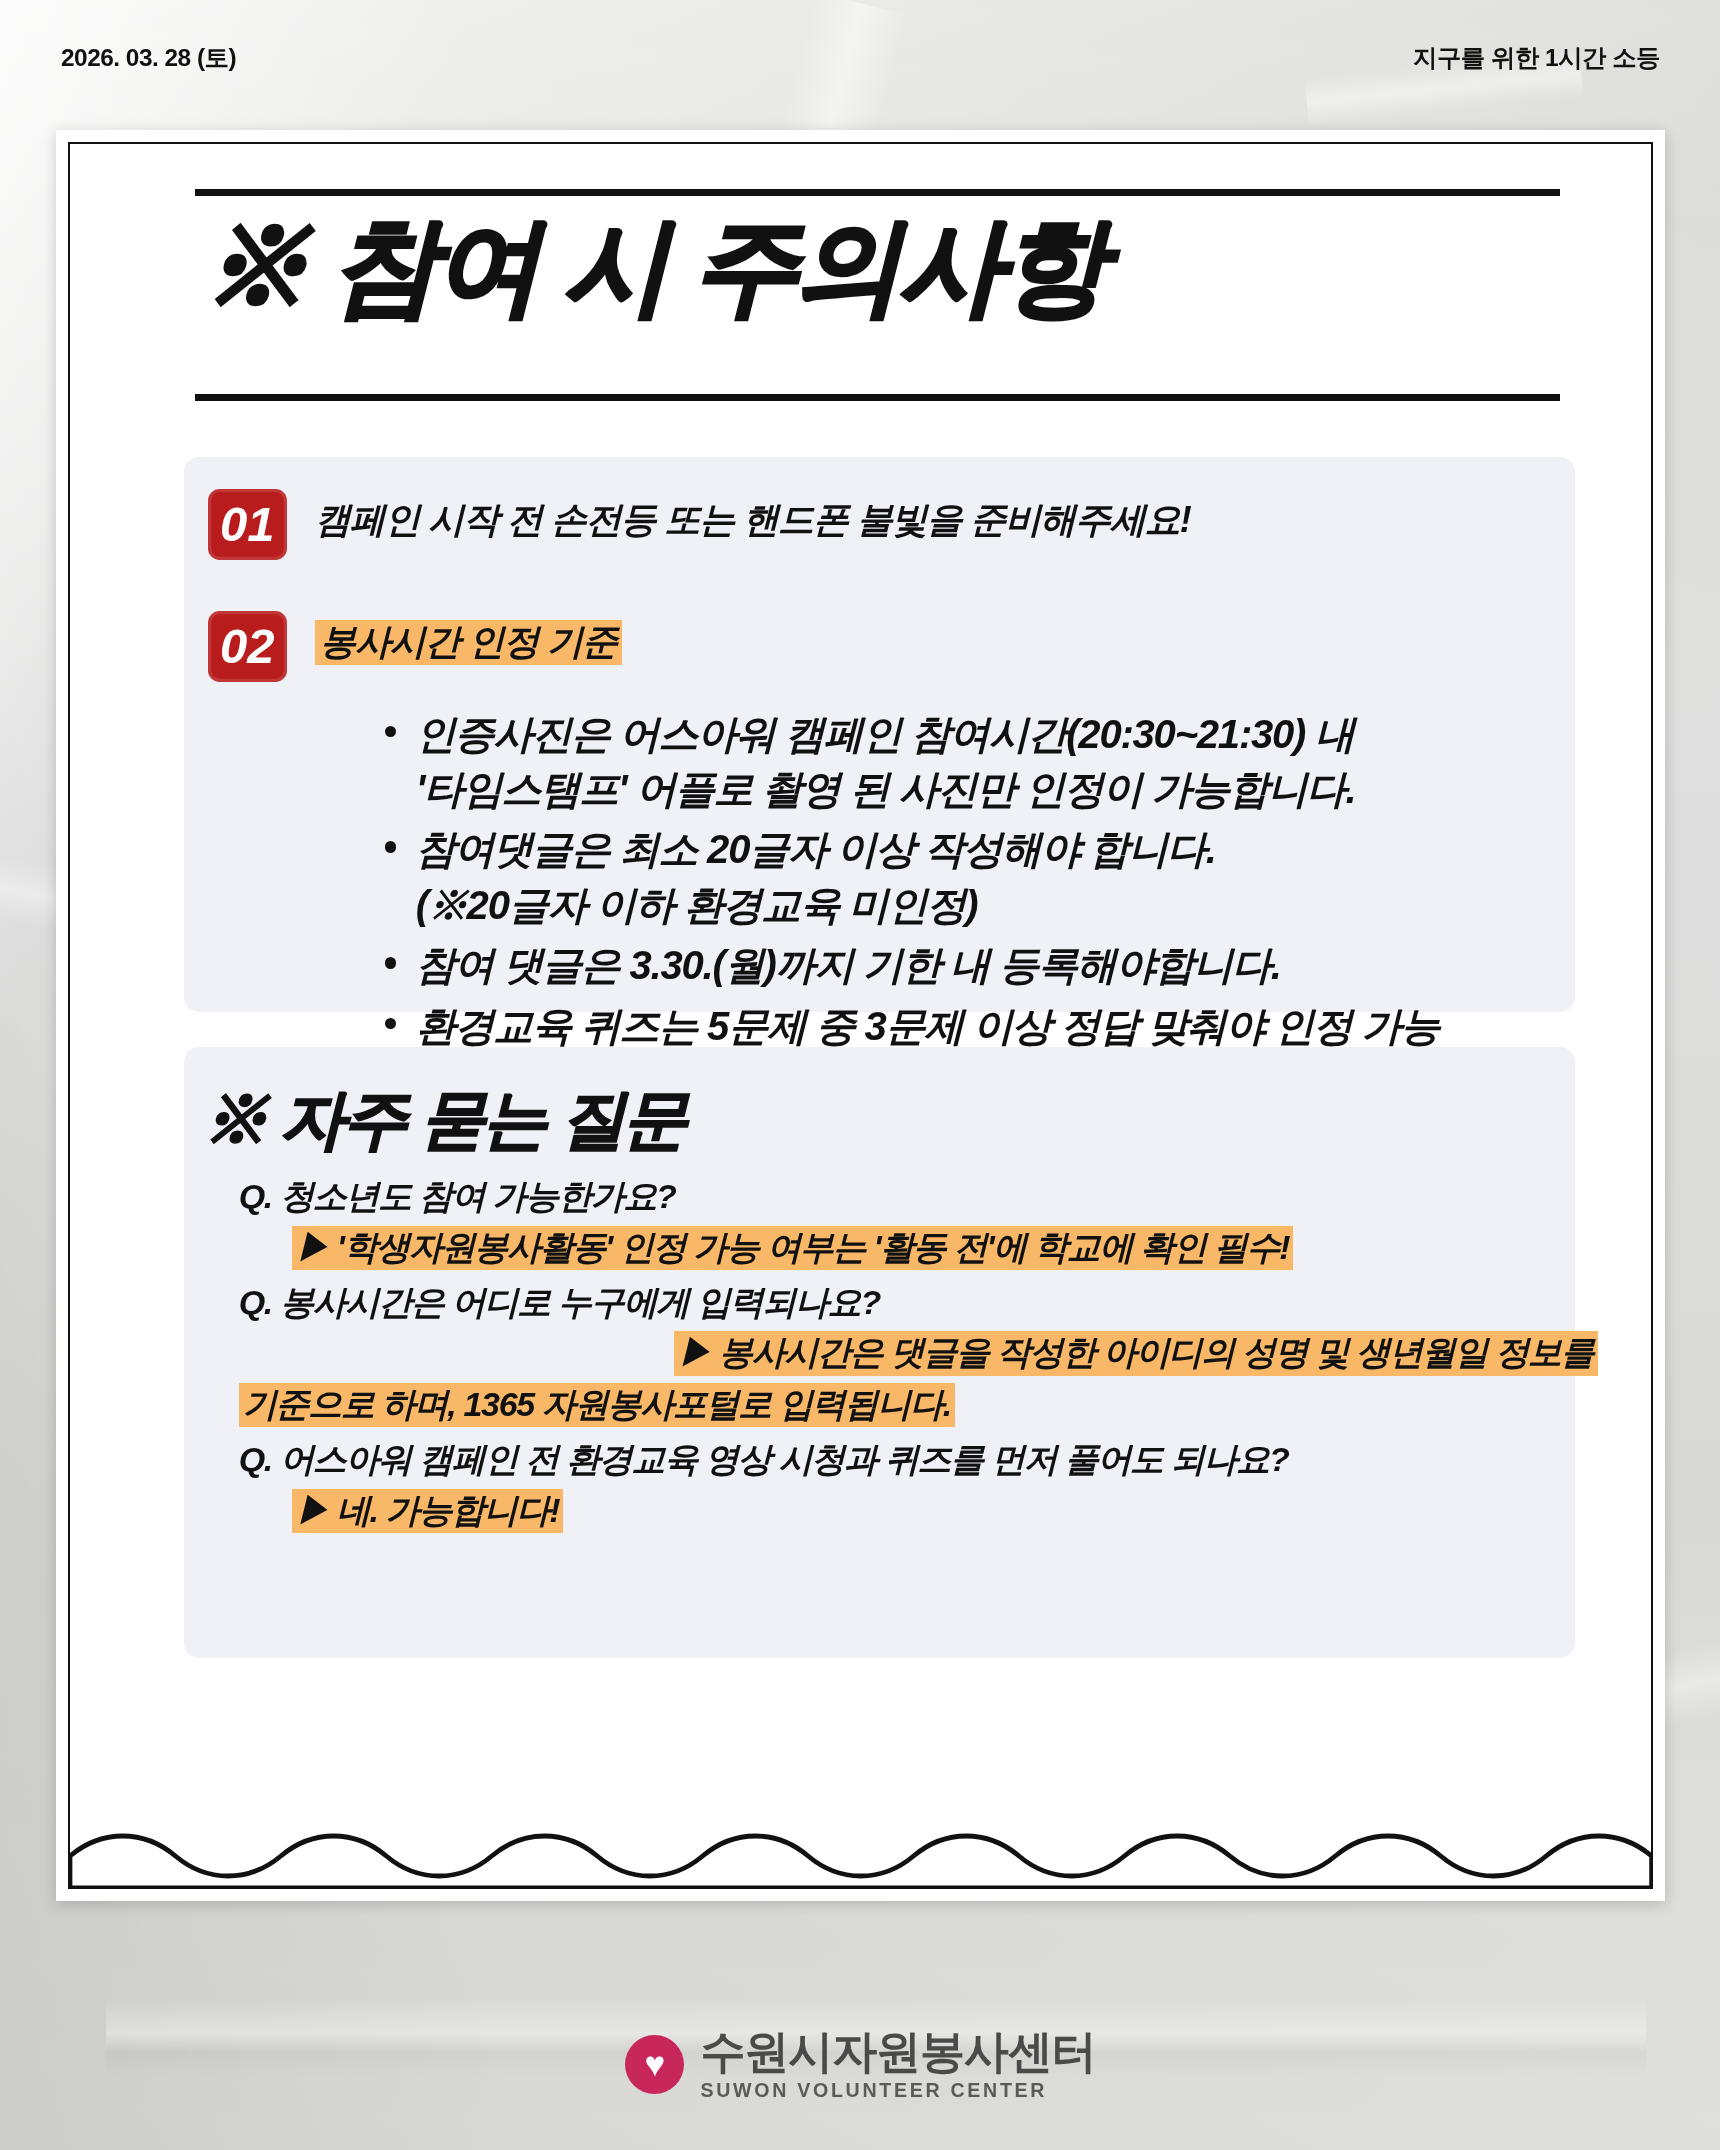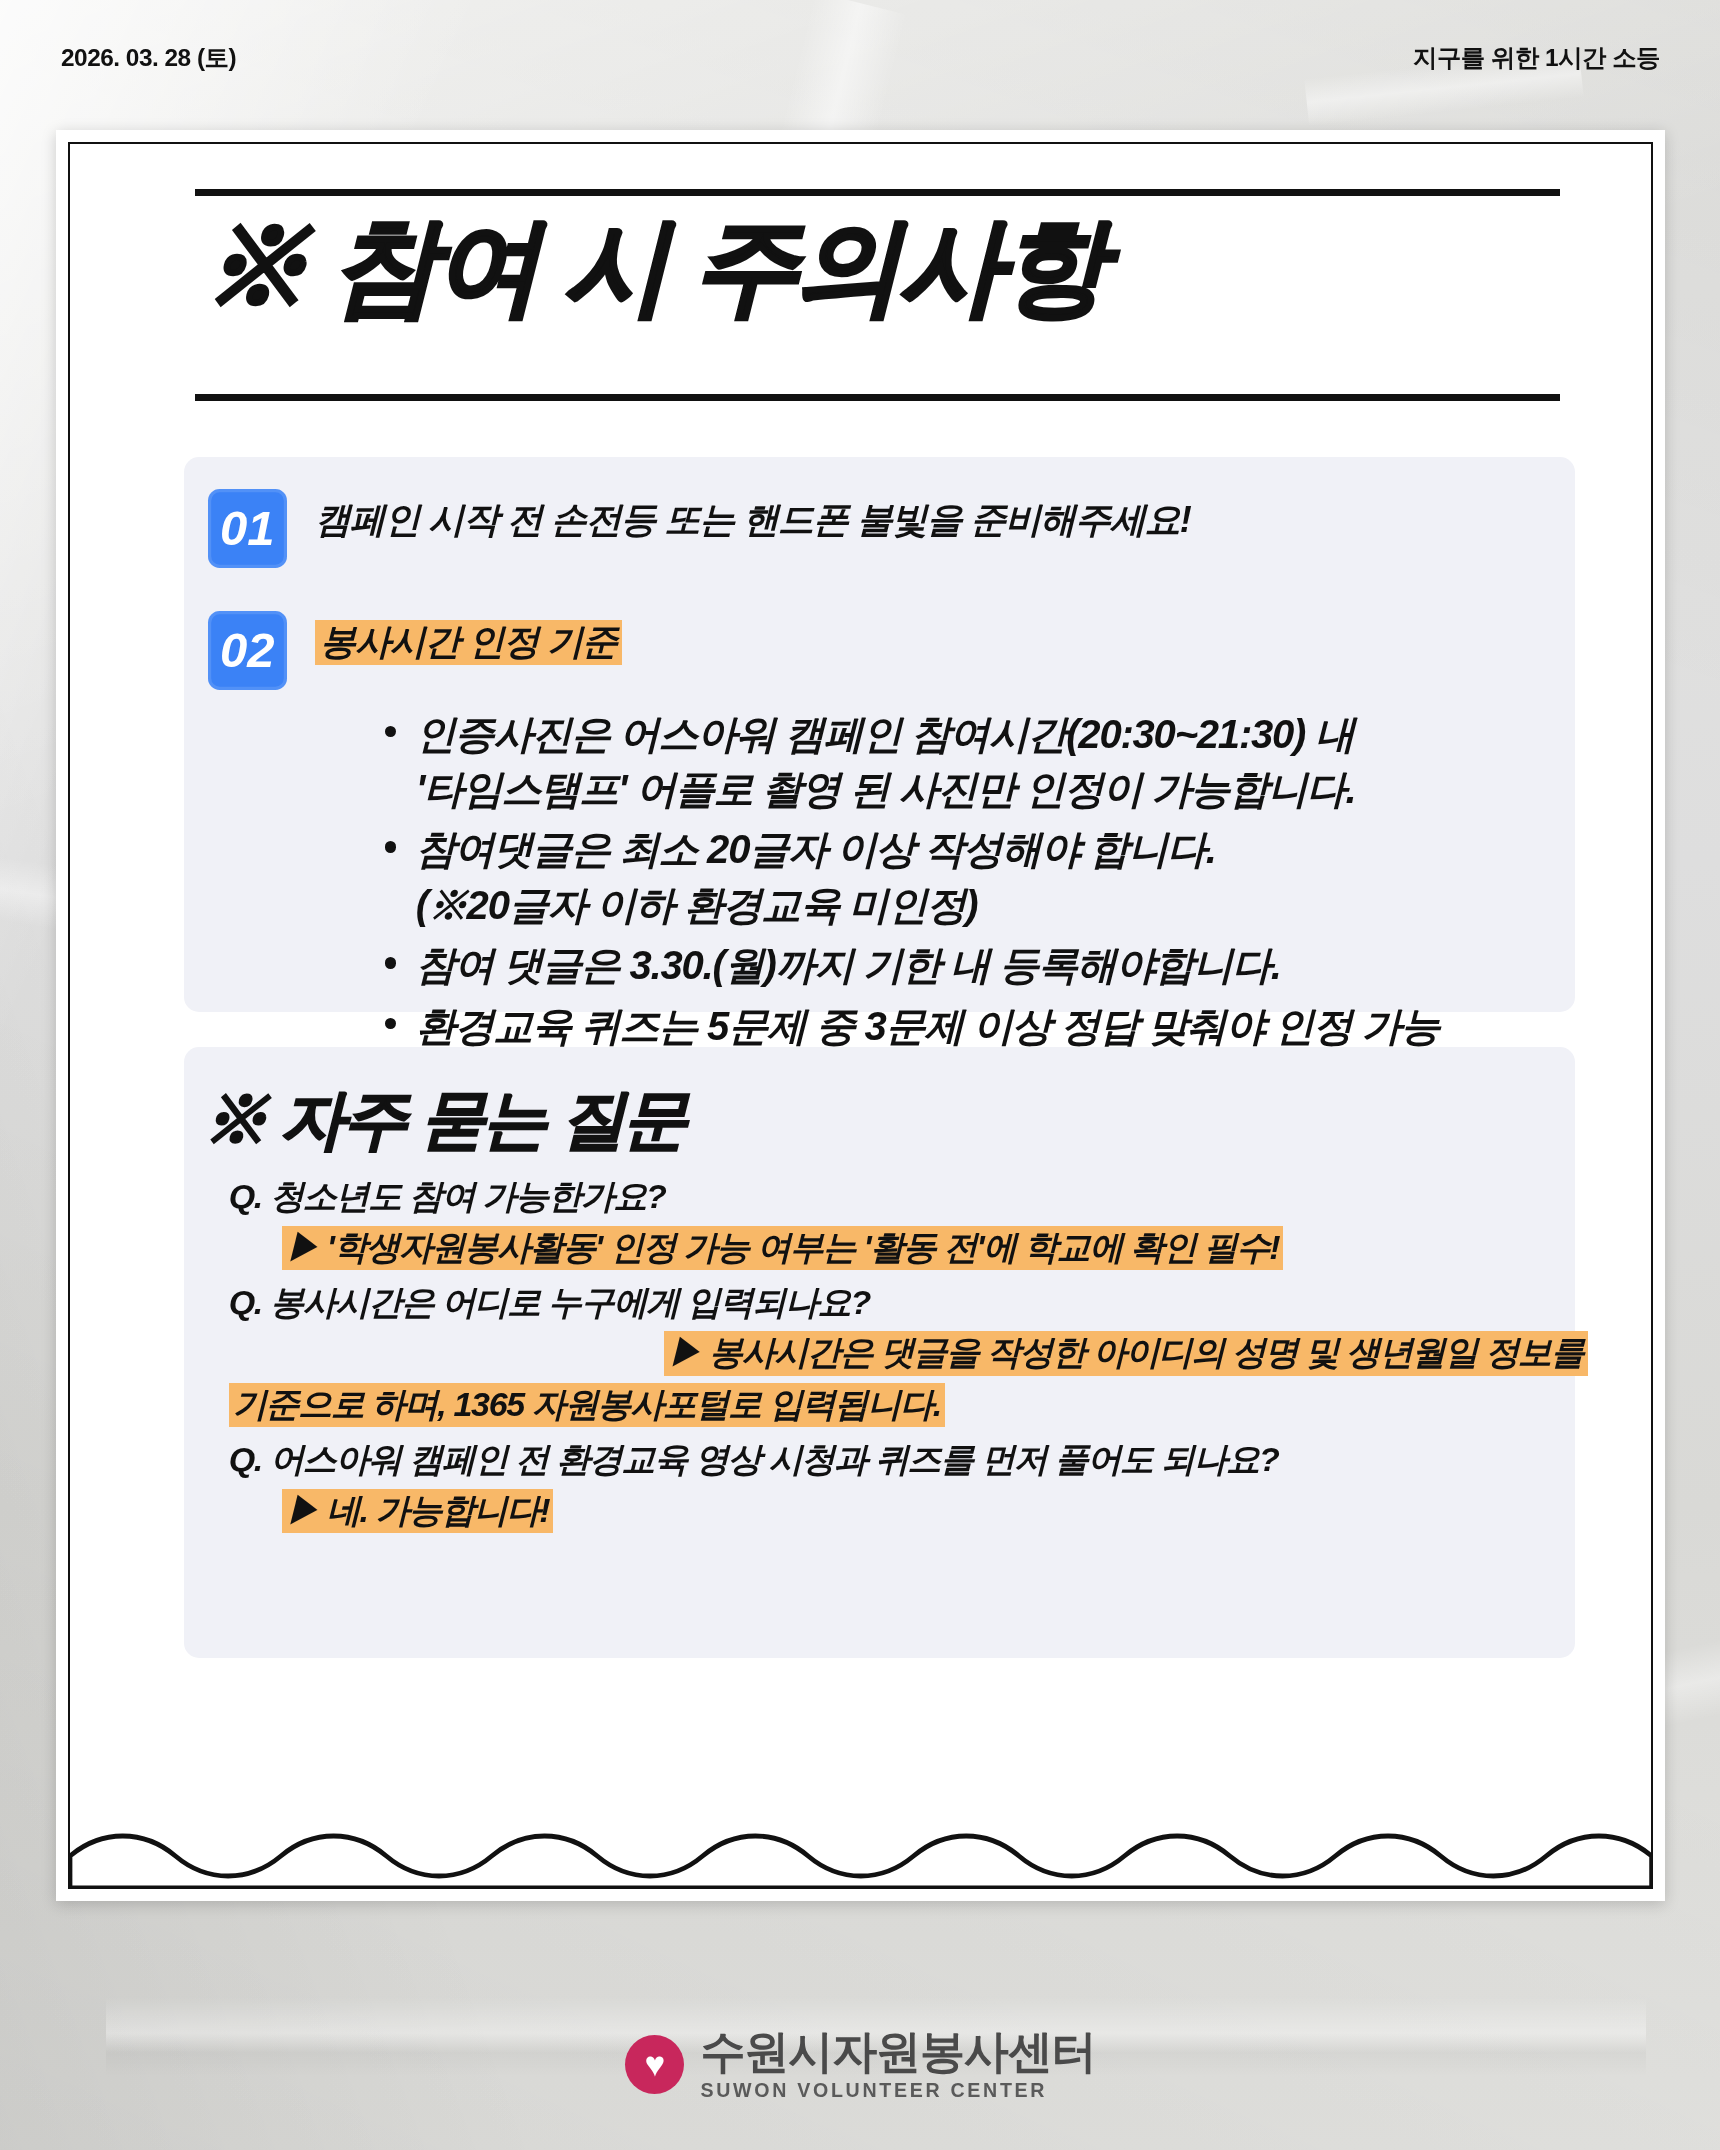--- a/index.html
+++ b/index.html
@@ -116,23 +116,23 @@
   .panel.notice { top: 313px; height: 555px; }
   .panel.faq { top: 903px; height: 611px; }
 
   .note-row {
     position: absolute;
     display: flex;
     align-items: flex-start;
   }
   .badge {
     width: 79px;
-    height: 79px;
+    height: 71px;
     border-radius: 11.7px;
-    background: #3b82f6;
+    background: #b91c1c;
     color: #fff;
     font-size: 49px;
     font-weight: bold;
     display: flex;
     align-items: center;
     justify-content: center;
     flex: 0 0 auto;
     box-shadow: inset 0 0 0 3.2px rgba(255,255,255,0.12);
   }
   .note-text {
@@ -186,21 +186,21 @@
     left: 133px;
     font-size: 65px;
     font-weight: 900;
     color: #111;
     letter-spacing: -2.7px;
     -webkit-text-stroke: 1.6px #111;
   }
   .faq-list {
     position: absolute;
     top: 1030px;
-    left: 159px;
+    left: 169px;
     width: 1359px;
   }
   .q {
     font-size: 34px;
     font-weight: bold;
     color: #111;
     letter-spacing: -1.3px;
     line-height: 1.32;
     margin-bottom: 4.2px;
   }

